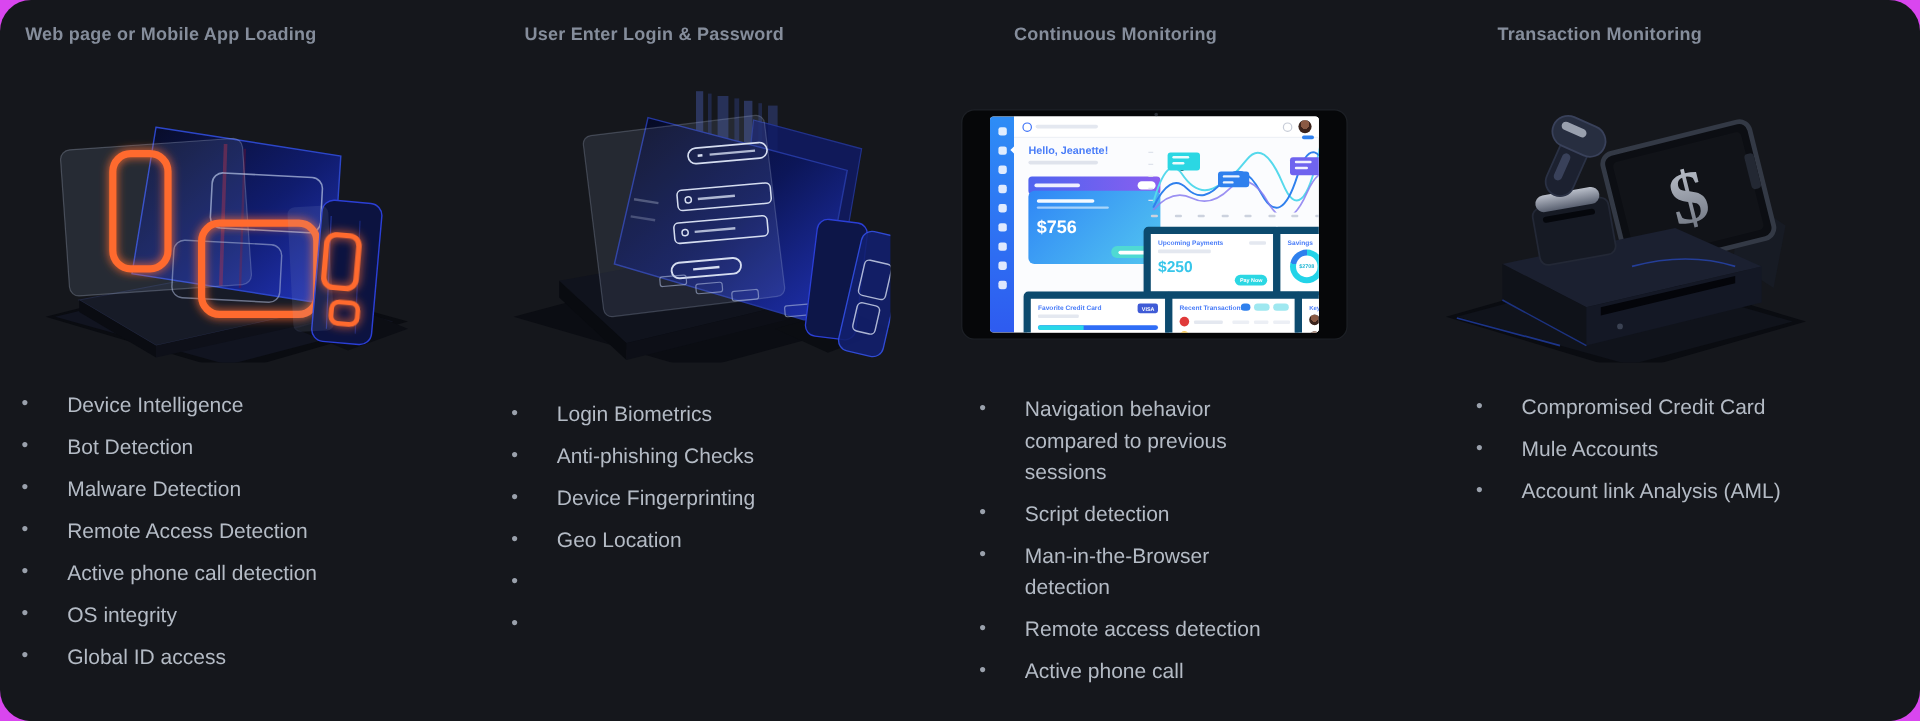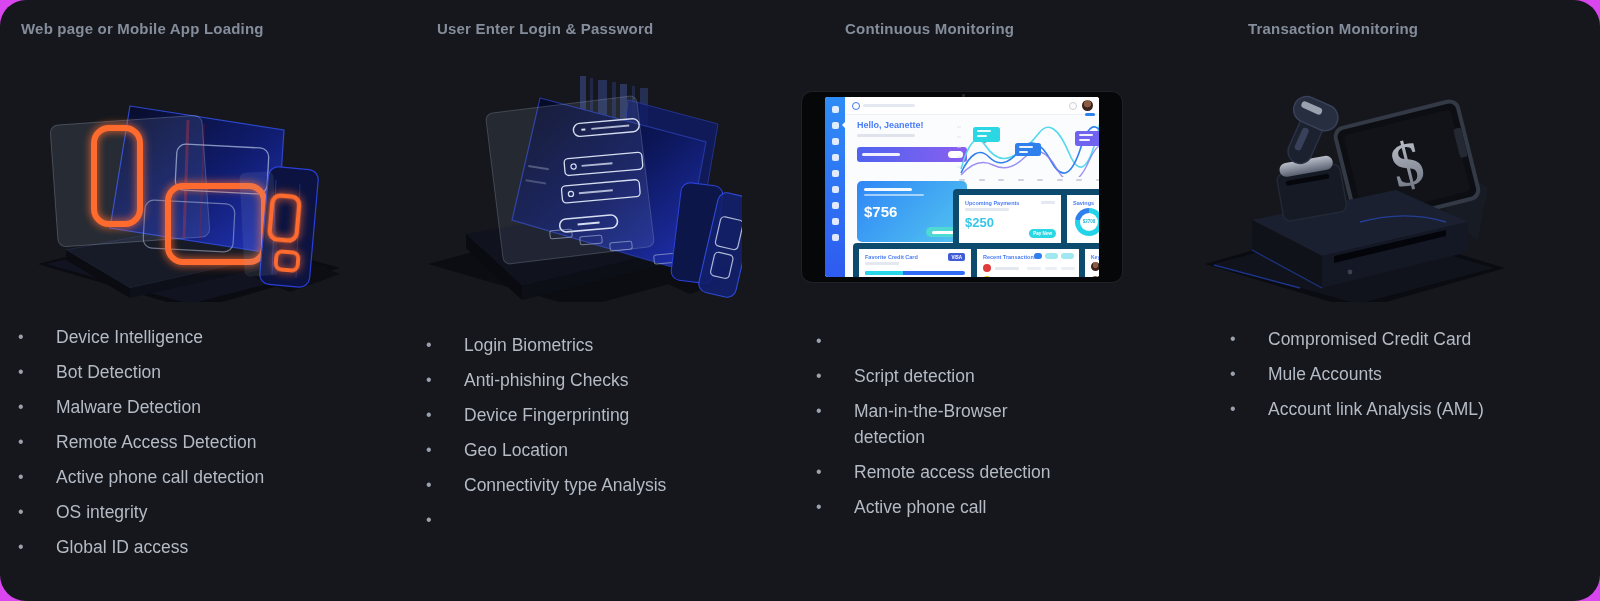--- a/index.html
+++ b/index.html
@@ -34,21 +34,21 @@
   .topbar{position:absolute;left:0;top:0;right:0;height:17px;background:#fff;border-bottom:1px solid #eef1f6;}
   .sicon{position:absolute;left:7px;top:5px;width:6px;height:6px;border:1.2px solid #3f73f7;border-radius:50%;}
   .sbar{position:absolute;left:18px;top:7px;width:52px;height:3px;background:#e4e8f0;border-radius:2px;}
   .belldot{position:absolute;right:22px;top:5px;width:6px;height:6px;border-radius:50%;border:1px solid #c8cdd8;}
   .ava{position:absolute;right:6px;top:3px;width:11px;height:11px;border-radius:50%;background:radial-gradient(circle at 50% 35%,#8a5a44 40%,#3c241c 41%);}
   .greet{position:absolute;left:12px;top:23px;font-size:9px;font-weight:bold;color:#4a7df8;}
   .greet-sub{position:absolute;left:12px;top:37px;width:58px;height:3px;background:#dfe3ec;border-radius:2px;}
   .banner{position:absolute;left:12px;top:50px;width:110px;height:15px;border-radius:3px;background:linear-gradient(90deg,#4f63ef,#8a5ff0);}
   .banner b{position:absolute;left:5px;top:6px;width:38px;height:3px;background:rgba(255,255,255,.9);border-radius:2px;}
   .banner s{position:absolute;right:4px;top:4px;width:15px;height:7px;background:#fff;border-radius:4px;}
-  .balcard{position:absolute;left:12px;top:84px;width:110px;height:61px;border-radius:5px;background:linear-gradient(135deg,#2f86f6,#53c6f0);}
+  .balcard{position:absolute;left:12px;top:62px;width:110px;height:61px;border-radius:5px;background:linear-gradient(135deg,#2f86f6,#53c6f0);}
   .balcard .l1{position:absolute;left:7px;top:7px;width:48px;height:3px;background:rgba(255,255,255,.95);border-radius:2px;}
   .balcard .l2{position:absolute;left:7px;top:13px;width:60px;height:2px;background:rgba(255,255,255,.55);border-radius:2px;}
   .balval{position:absolute;left:7px;top:22px;font-size:15px;font-weight:bold;color:#fff;}
   .balpill{position:absolute;right:5px;bottom:5px;width:36px;height:10px;border-radius:5px;background:#4fd9d3;}
   .balpill b{position:absolute;left:6px;top:4px;width:24px;height:2.5px;background:#fff;border-radius:2px;}
   .chart{position:absolute;left:108px;top:16px;width:174px;height:68px;}
   .legend{position:absolute;right:2px;top:0px;display:flex;gap:5px;}
   .legend em{display:block;width:10px;height:3px;border-radius:2px;}
   .tip{position:absolute;border-radius:2.5px;}
   .tip i{display:block;width:14px;height:2px;background:rgba(255,255,255,.9);margin:3px 4px 0;border-radius:1px;}
@@ -228,21 +228,20 @@
           <div class="bullet-row">
             <span class="bullet">•</span>
             <span class="bullet-text">Device Fingerprinting</span>
           </div>
           <div class="bullet-row">
             <span class="bullet">•</span>
             <span class="bullet-text">Geo Location</span>
           </div>
           <div class="bullet-row">
             <span class="bullet">•</span>
-            <span class="bullet-text">Connectivity type Analysis</span>
           </div>
           <div class="bullet-row">
             <span class="bullet">•</span>
           </div>
         </div>
     </div>
 
     <div class="col col-3">
       <div class="col-title">Continuous Monitoring</div>
 
@@ -394,20 +393,21 @@
                 </span>
 
             </div>
           </div>
         </div>
       </div>
 
       <div class="list">
           <div class="bullet-row">
             <span class="bullet">•</span>
+            <span class="bullet-text">Navigation behavior compared to previous sessions</span>
           </div>
           <div class="bullet-row">
             <span class="bullet">•</span>
             <span class="bullet-text">Script detection</span>
           </div>
           <div class="bullet-row">
             <span class="bullet">•</span>
             <span class="bullet-text">Man-in-the-Browser detection</span>
           </div>
           <div class="bullet-row">

